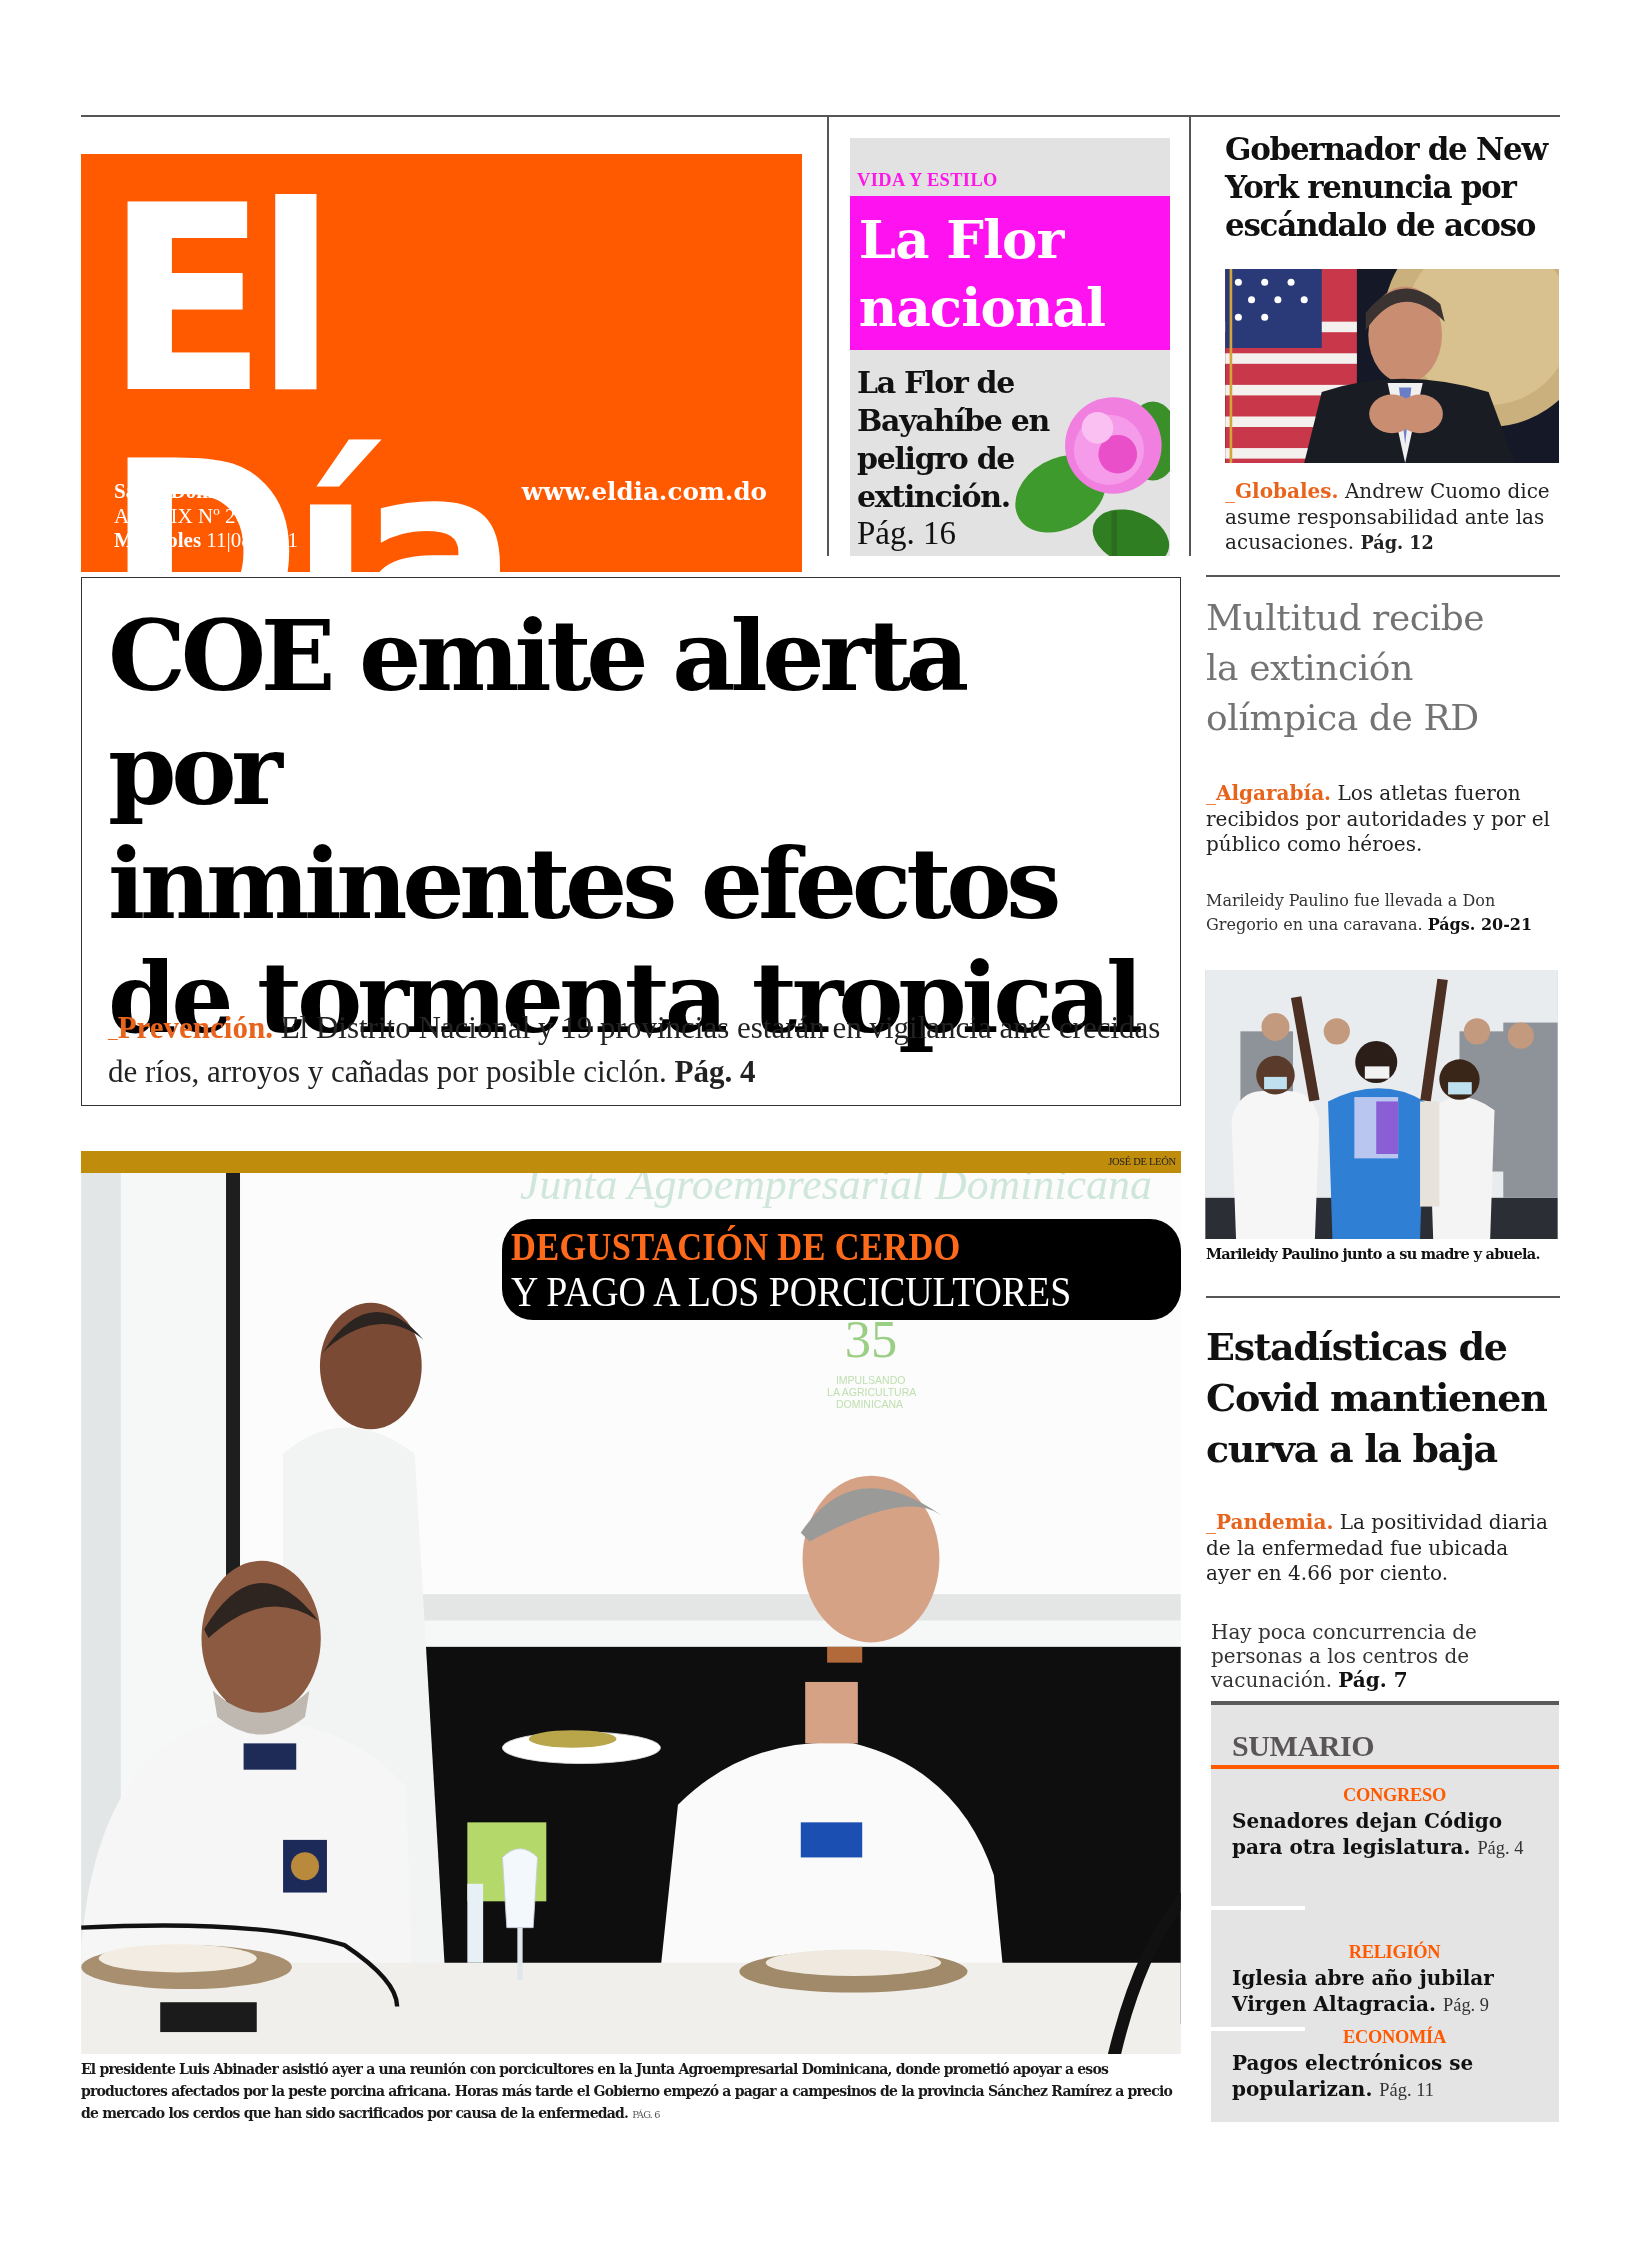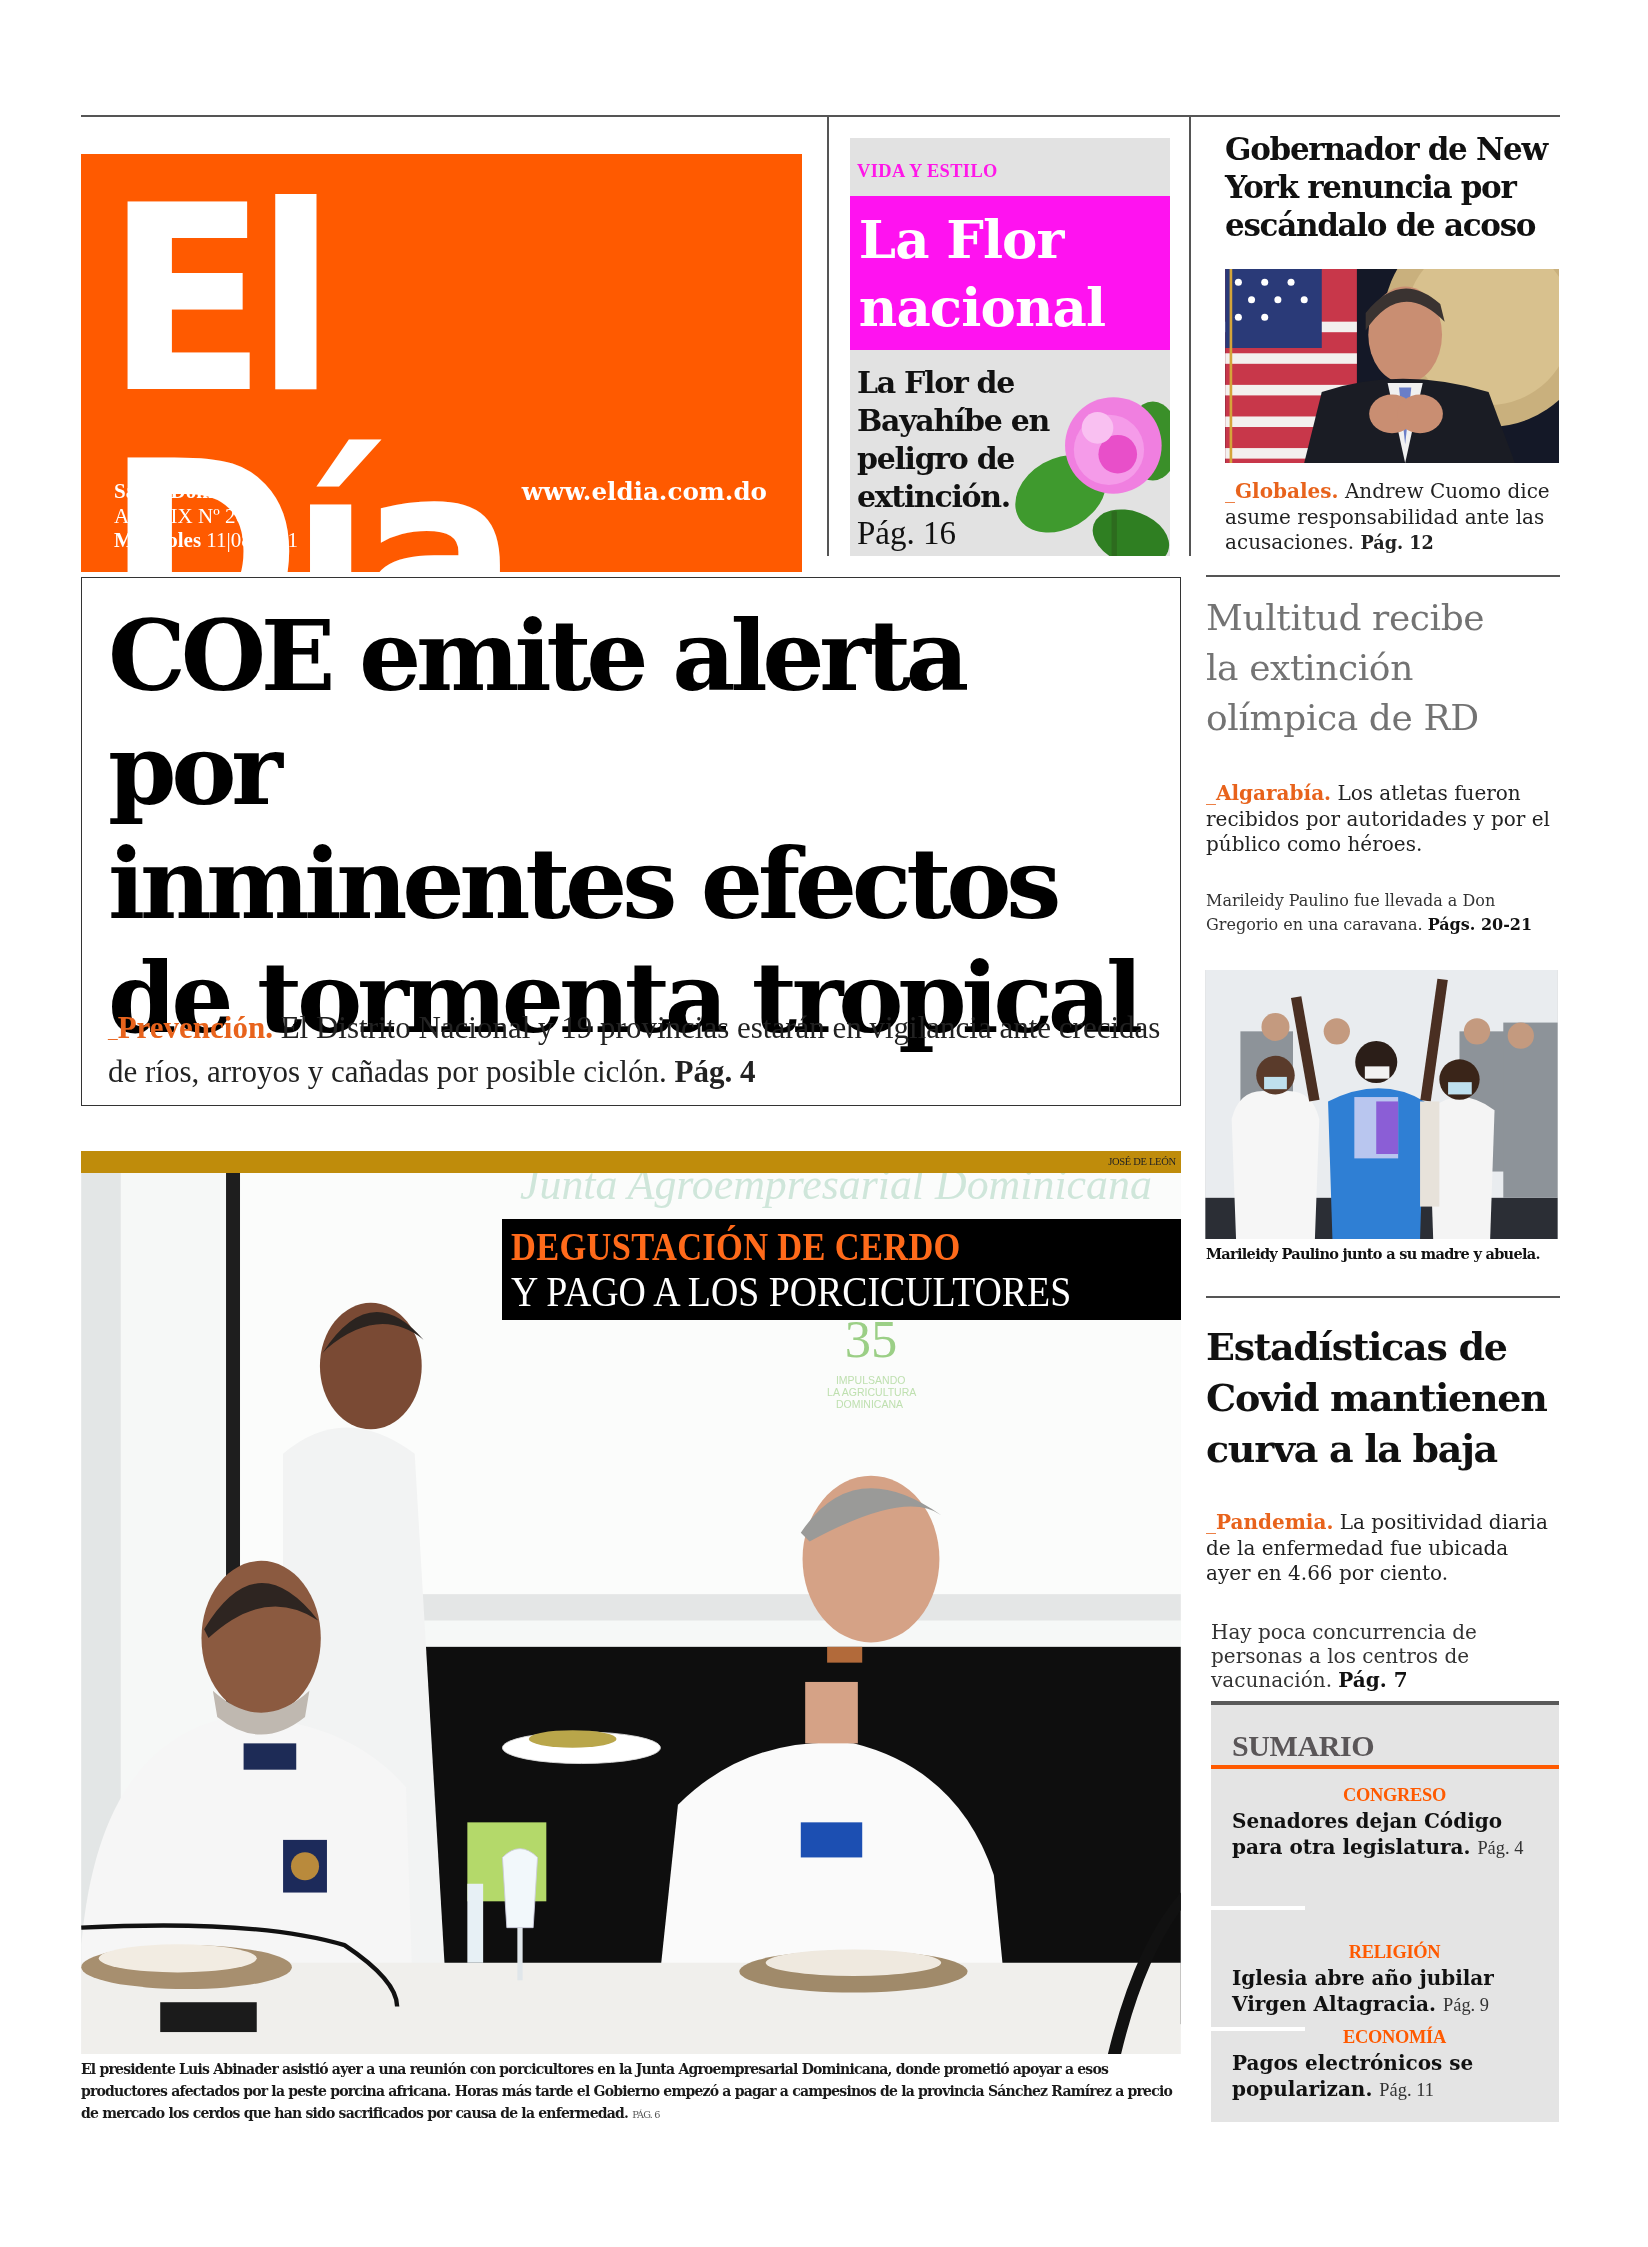--- a/index.html
+++ b/index.html
@@ -14,21 +14,21 @@
   
   #masthead { left: 81px; top: 154px; width: 721px; height: 418px; background: #ff5a00; }
   #logo { position: absolute; left: 24.6px; top: 17.6px; font-family: "DejaVu Sans", sans-serif; font-weight: bold; color: #fff;
           font-size: 256px; letter-spacing: -12.3px; line-height: 1; transform: scaleX(0.92); transform-origin: left top; }
   #mast-info { position: absolute; left: 33px; top: 325px; color: #fff; font-family: "Liberation Serif", serif; font-size: 21px; line-height: 24.6px; }
   #mast-info .b { font-weight: bold; }
   #mast-url { position: absolute; right: 35px; top: 323px; color: #fff; font-family: "DejaVu Serif", serif; font-weight: bold; font-size: 24.6px; }
 
   
   #vida { left: 850px; top: 138px; width: 320px; height: 418px; background: #e2e2e2; overflow: hidden; }
-  #vida-kicker { position: absolute; left: 7px; top: 23px; color: #ff17e9; font-family: "Liberation Serif", serif; font-weight: bold; font-size: 18.4px; letter-spacing: 0.4px; }
+  #vida-kicker { position: absolute; left: 7px; top: 32px; color: #ff17e9; font-family: "Liberation Serif", serif; font-weight: bold; font-size: 18.4px; letter-spacing: 0.4px; }
   #vida-band { position: absolute; left: 0; top: 58px; width: 320px; height: 154px; background: #ff12f0; }
   #vida-title { position: absolute; left: 8.8px; top: 8.8px; color: #fff; font-family: "DejaVu Serif", serif; font-weight: bold; font-size: 53px; line-height: 68px; letter-spacing: -0.9px; }
   #vida-deck { position: absolute; left: 7px; top: 226px; font-family: "DejaVu Serif", serif; font-weight: bold; font-size: 30px; line-height: 38px; letter-spacing: -1.3px; color: #111; z-index: 2; }
   #vida-page { position: absolute; left: 7px; top: 377px; font-family: "Liberation Serif", serif; font-size: 33px; color: #111; z-index: 2; }
   #flower { position: absolute; left: 149px; top: 224px; width: 176px; height: 202px; }
 
   
   #cuomo-head { left: 1225px; top: 130px; width: 334px; font-family: "DejaVu Serif", serif; font-weight: bold; font-size: 31px; line-height: 38px; letter-spacing: -1.3px; }
   #cuomo-photo { left: 1225px; top: 269px; width: 334px; height: 194px; overflow: hidden; background: #1a1e2e; }
   .lede { font-family: "DejaVu Serif", serif; font-size: 20px; line-height: 25.5px; color: #222; }
@@ -67,21 +67,21 @@
   .sum-item { position: absolute; left: 21px; width: 325px; }
   .sum-kicker { font-family: "Liberation Serif", serif; font-weight: bold; font-size: 18.4px; color: #ff5a00; letter-spacing: -0.3px; text-align: center; }
   .sum-text { font-family: "DejaVu Serif", serif; font-weight: bold; font-size: 20px; line-height: 26px; color: #111; margin-top: 1.8px; }
   .sum-text .pg { font-family: "Liberation Serif", serif; font-weight: normal; font-size: 18.4px; color: #333; }
   .sum-sep { position: absolute; left: 0; width: 94px; height: 4.4px; background: #fff; }
 
   
   #gold-bar { left: 81px; top: 1151px; width: 1100px; height: 22px; background: #bf8c0b; padding-left: 44px; }
   #credit { position: absolute; right: 5.3px; top: 5.3px; font-family: "Liberation Serif", serif; font-size: 10.5px; color: #222; letter-spacing: -0.3px; }
   #main-photo { left: 81px; top: 1173px; width: 1100px; height: 881px; overflow: hidden; background: #f4f6f4; }
-  #photo-caption-box { position: absolute; left: 421px; top: 46px; width: 679px; height: 101px; background: #000; }
+  #photo-caption-box { position: absolute; left: 421px; top: 46px; width: 679px; height: 101px; background: #000; border-radius: 31px; }
   #pc-line1 { position: absolute; left: 8.8px; top: 3.5px; font-family: "Liberation Serif", serif; font-weight: bold; font-size: 40px; color: #ff6a1a; letter-spacing: 0.4px; transform: scaleX(0.86); transform-origin: left; white-space: nowrap; }
   #pc-line2 { position: absolute; left: 8.8px; top: 49px; font-family: "Liberation Serif", serif; font-size: 42px; color: #fff; transform: scaleX(0.9); transform-origin: left; white-space: nowrap; }
   #main-caption { left: 81px; top: 2058px; width: 1106px; font-family: "DejaVu Serif", serif; font-weight: bold; font-size: 14px; line-height: 22px; letter-spacing: -0.8px; color: #1a1a1a; }
   #main-caption .pg { font-weight: normal; font-size: 9.7px; color: #555; }
 </style>
 </head>
 <body>
 
 <div class="hrule" style="left:81px; top:115px; width:1479px;"></div>
 <div class="vrule" style="left:827px; top:115px; height:441px;"></div>

